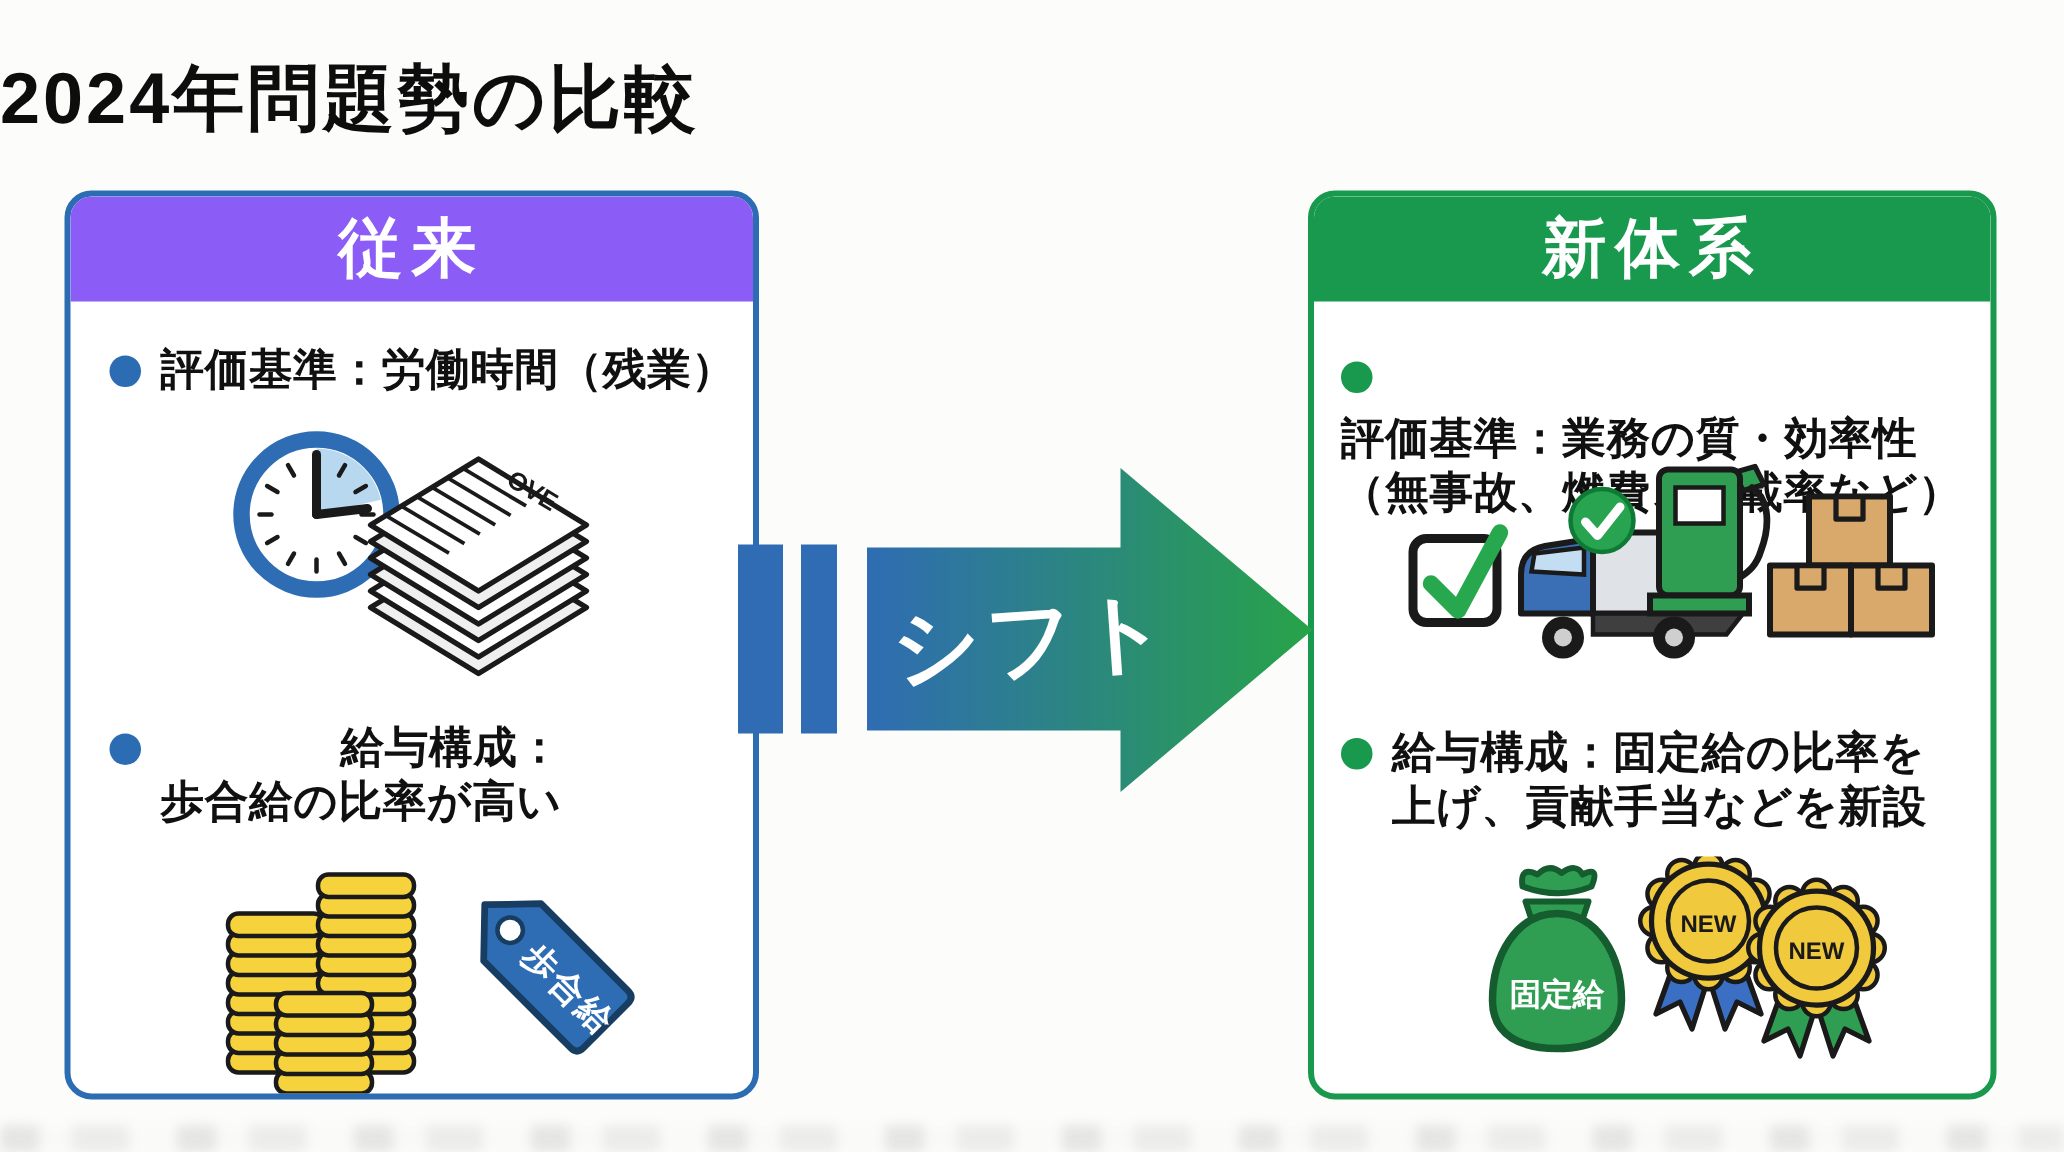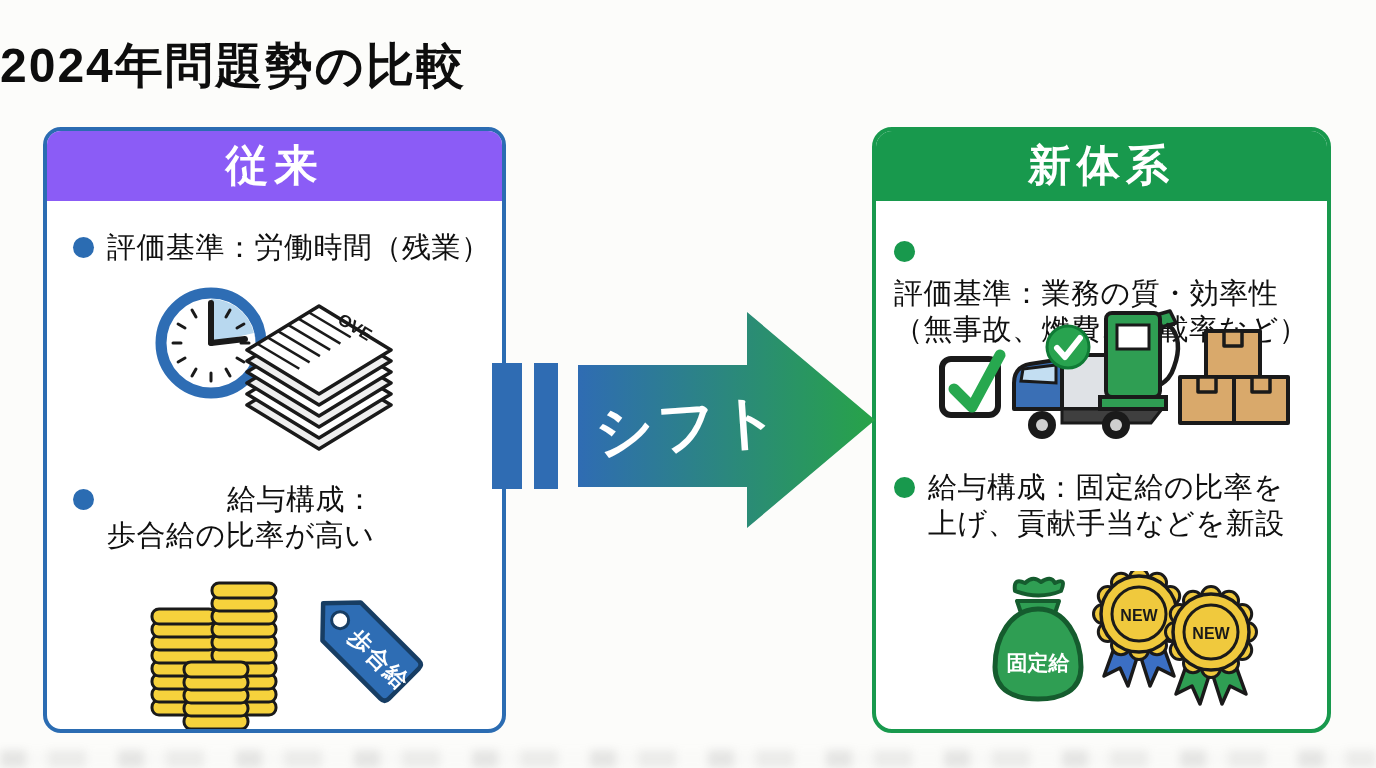--- a/index.html
+++ b/index.html
@@ -15,31 +15,31 @@
     position:absolute;left:0;right:0;top:34px;
     text-align:left;font-size:48px;font-weight:800;color:#0d0d0d;
     letter-spacing:2px;
   }
 
   .panel{
     position:absolute;top:127px;height:606px;background:#fff;
     border:4px solid;border-radius:18px;box-sizing:border-box;overflow:hidden;
   }
   .panel.left{left:43px;width:463px;border-color:#2b6cb2;}
-  .panel.right{left:872px;width:459px;border-color:#18994d;border-radius:20px;}
+  .panel.right{left:872px;width:459px;border-color:#18994d;}
   .panel-header{
     height:70px;display:flex;align-items:center;justify-content:center;
     color:#fff;font-size:43px;font-weight:800;letter-spacing:6px;
   }
   .panel.left .panel-header{background:#8b5cf6;}
   .panel.right .panel-header{background:#18994d;}
 
   .bullet-row{
     position:absolute;display:flex;gap:13px;align-items:flex-start;
-    font-size:29px;font-weight:400;color:#101010;line-height:36px;
+    font-size:29px;font-weight:700;color:#101010;line-height:36px;
     letter-spacing:0.5px;white-space:nowrap;
   }
   .dot{width:21px;height:21px;border-radius:50%;flex:none;margin-top:8px;}
   .dot-blue{background:#2b6cb2;}
   .dot-green{background:#18994d;}
 
   .abs{position:absolute;}
 
   .arrow-wrap{position:absolute;left:470px;top:300px;width:420px;height:240px;z-index:5;}
 
@@ -190,21 +190,21 @@
       <g transform="translate(242,22)" fill="#d9a96b" stroke="#1a1a1a" stroke-width="4" stroke-linejoin="round">
         <rect x="30" y="0" width="54" height="46"></rect>
           <rect x="48" y="0" width="18" height="15" stroke-width="3.5"></rect>
         <rect x="4" y="46" width="54" height="46"></rect>
           <rect x="22" y="46" width="18" height="15" stroke-width="3.5"></rect>
         <rect x="58" y="46" width="54" height="46"></rect>
           <rect x="76" y="46" width="18" height="15" stroke-width="3.5"></rect>
       </g>
     </svg>
 
-    <div class="bullet-row" style="left:18px;top:338px;">
+    <div class="bullet-row" style="left:18px;top:353px;">
       <span class="dot dot-green"></span>
       <span>
         <span style="display:block">給与構成：固定給の比率を</span>
         <span style="display:block">上げ、貢献手当などを新設</span>
       </span>
     </div>
 
     <svg class="abs" style="left:95px;top:440px;" width="300" height="152" viewBox="0 0 300 152">
       <g transform="translate(12,2)">
         <path d="M32,18 Q30,4 42,10 Q50,2 58,9 Q68,2 72,10 Q84,4 78,18 Q56,27 32,18 Z" fill="#2f9e53" stroke="#155c2e" stroke-width="4" stroke-linejoin="round"></path>

